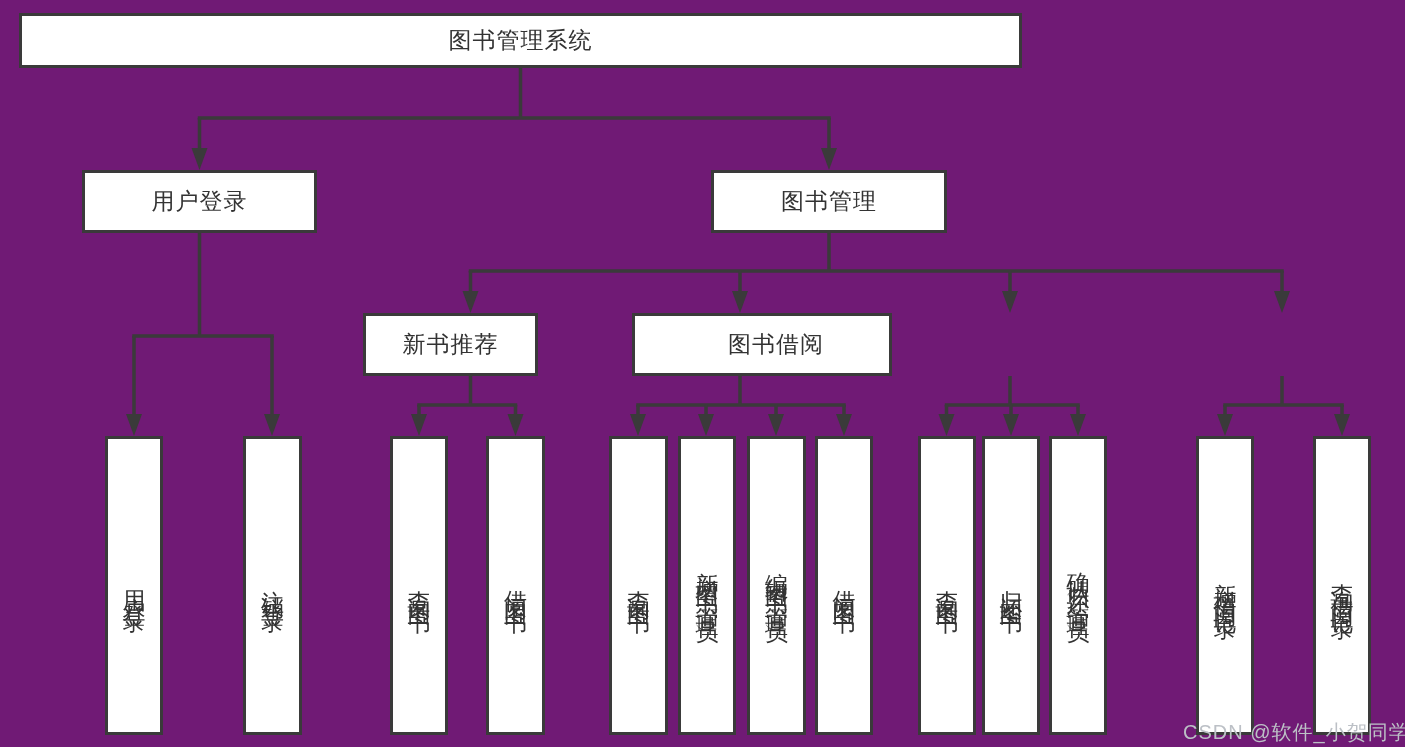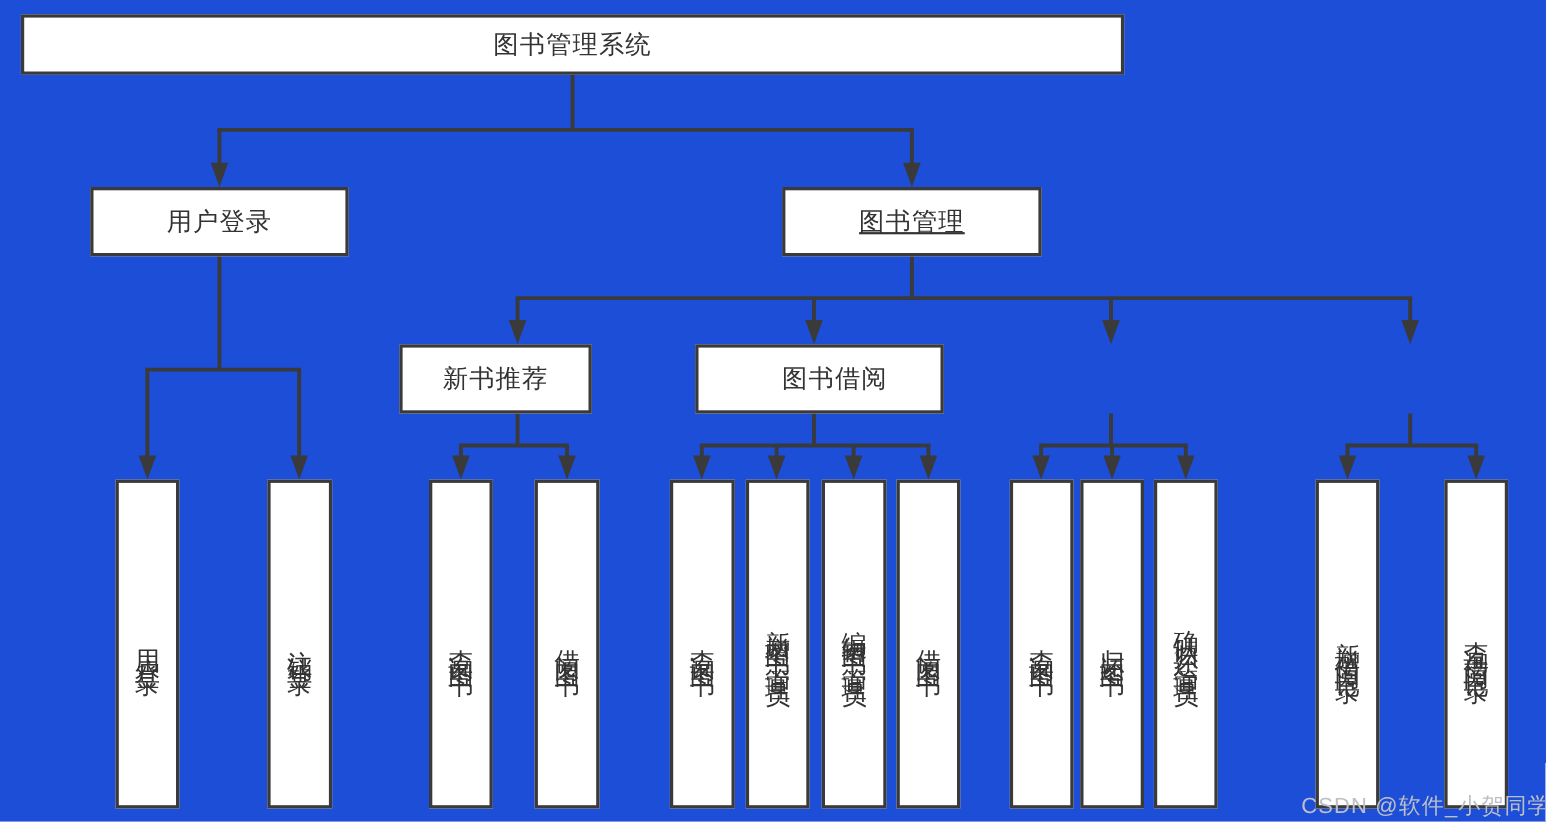--- a/index.html
+++ b/index.html
@@ -4,21 +4,21 @@
 <style>
   html, body {
     margin: 0;
     padding: 0;
     background: #ffffff;
   }
   #stage {
     position: relative;
     width: 1405px;
     height: 747px;
-    background: #1d4ed8;
+    background: #701a75;
     overflow: hidden;
     font-family: "Liberation Sans", sans-serif;
   }
   #connectors {
     position: absolute;
     left: 0;
     top: 0;
     width: 1405px;
     height: 747px;
   }
@@ -104,28 +104,28 @@
     </g>
   </svg>
 
   <div class="node" style="left:19px; top:13px; width:1003px; height:55px;">
     <span>图书管理系统</span>
   </div>
 
   <div class="node" style="left:82px; top:170px; width:235px; height:63px;">
     <span>用户登录</span>
   </div>
-  <div class="node" style="left:711px; top:170px; width:236px; height:63px;text-decoration:underline;">
+  <div class="node" style="left:711px; top:170px; width:236px; height:63px;">
     <span>图书管理</span>
   </div>
 
   <div class="node" style="left:363px; top:313px; width:175px; height:63px;">
     <span>新书推荐</span>
   </div>
-  <div class="node" style="left:632px; top:313px; width:226px; height:63px;padding-left:28px;">
+  <div class="node" style="left:632px; top:313px; width:260px; height:63px;padding-left:28px;">
     <span>图书借阅</span>
   </div>
 
   <div class="node vertical" style="left:105px; top:436px; width:58px; height:299px;">
     <span>用户登录</span>
   </div>
   <div class="node vertical" style="left:243px; top:436px; width:59px; height:299px;">
     <span>注销登录</span>
   </div>
   <div class="node vertical" style="left:390px; top:436px; width:58px; height:299px;">

